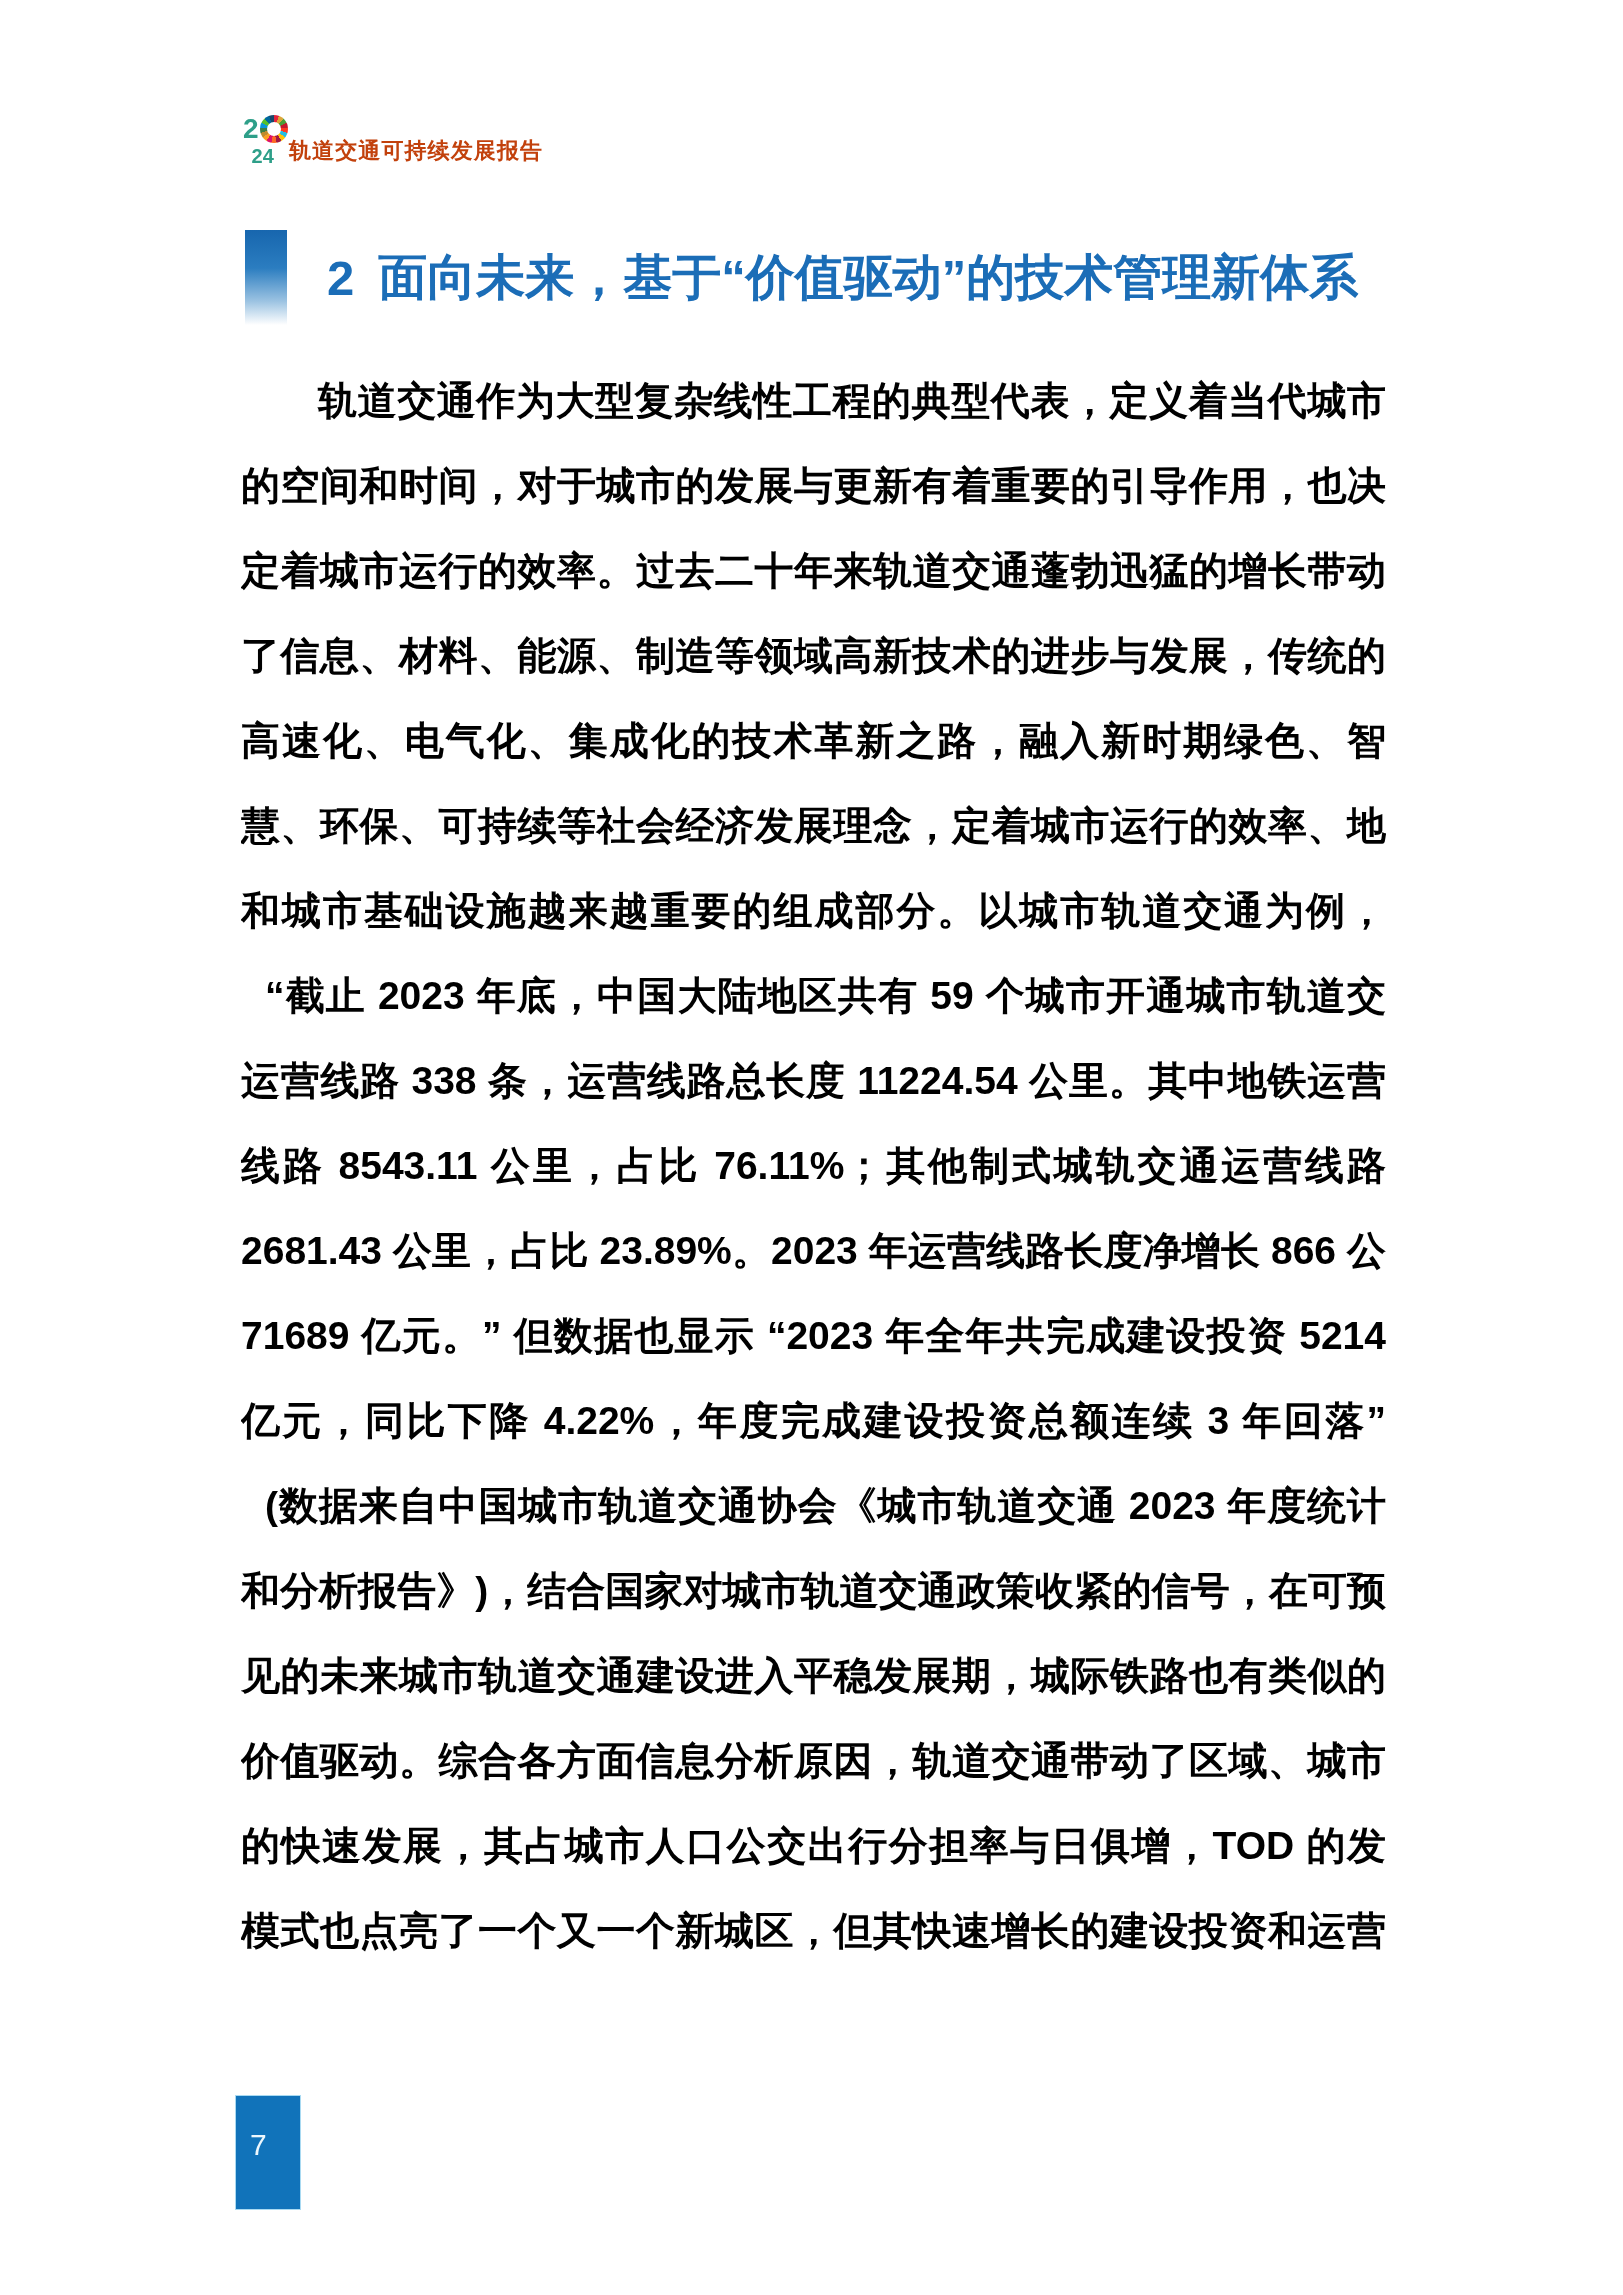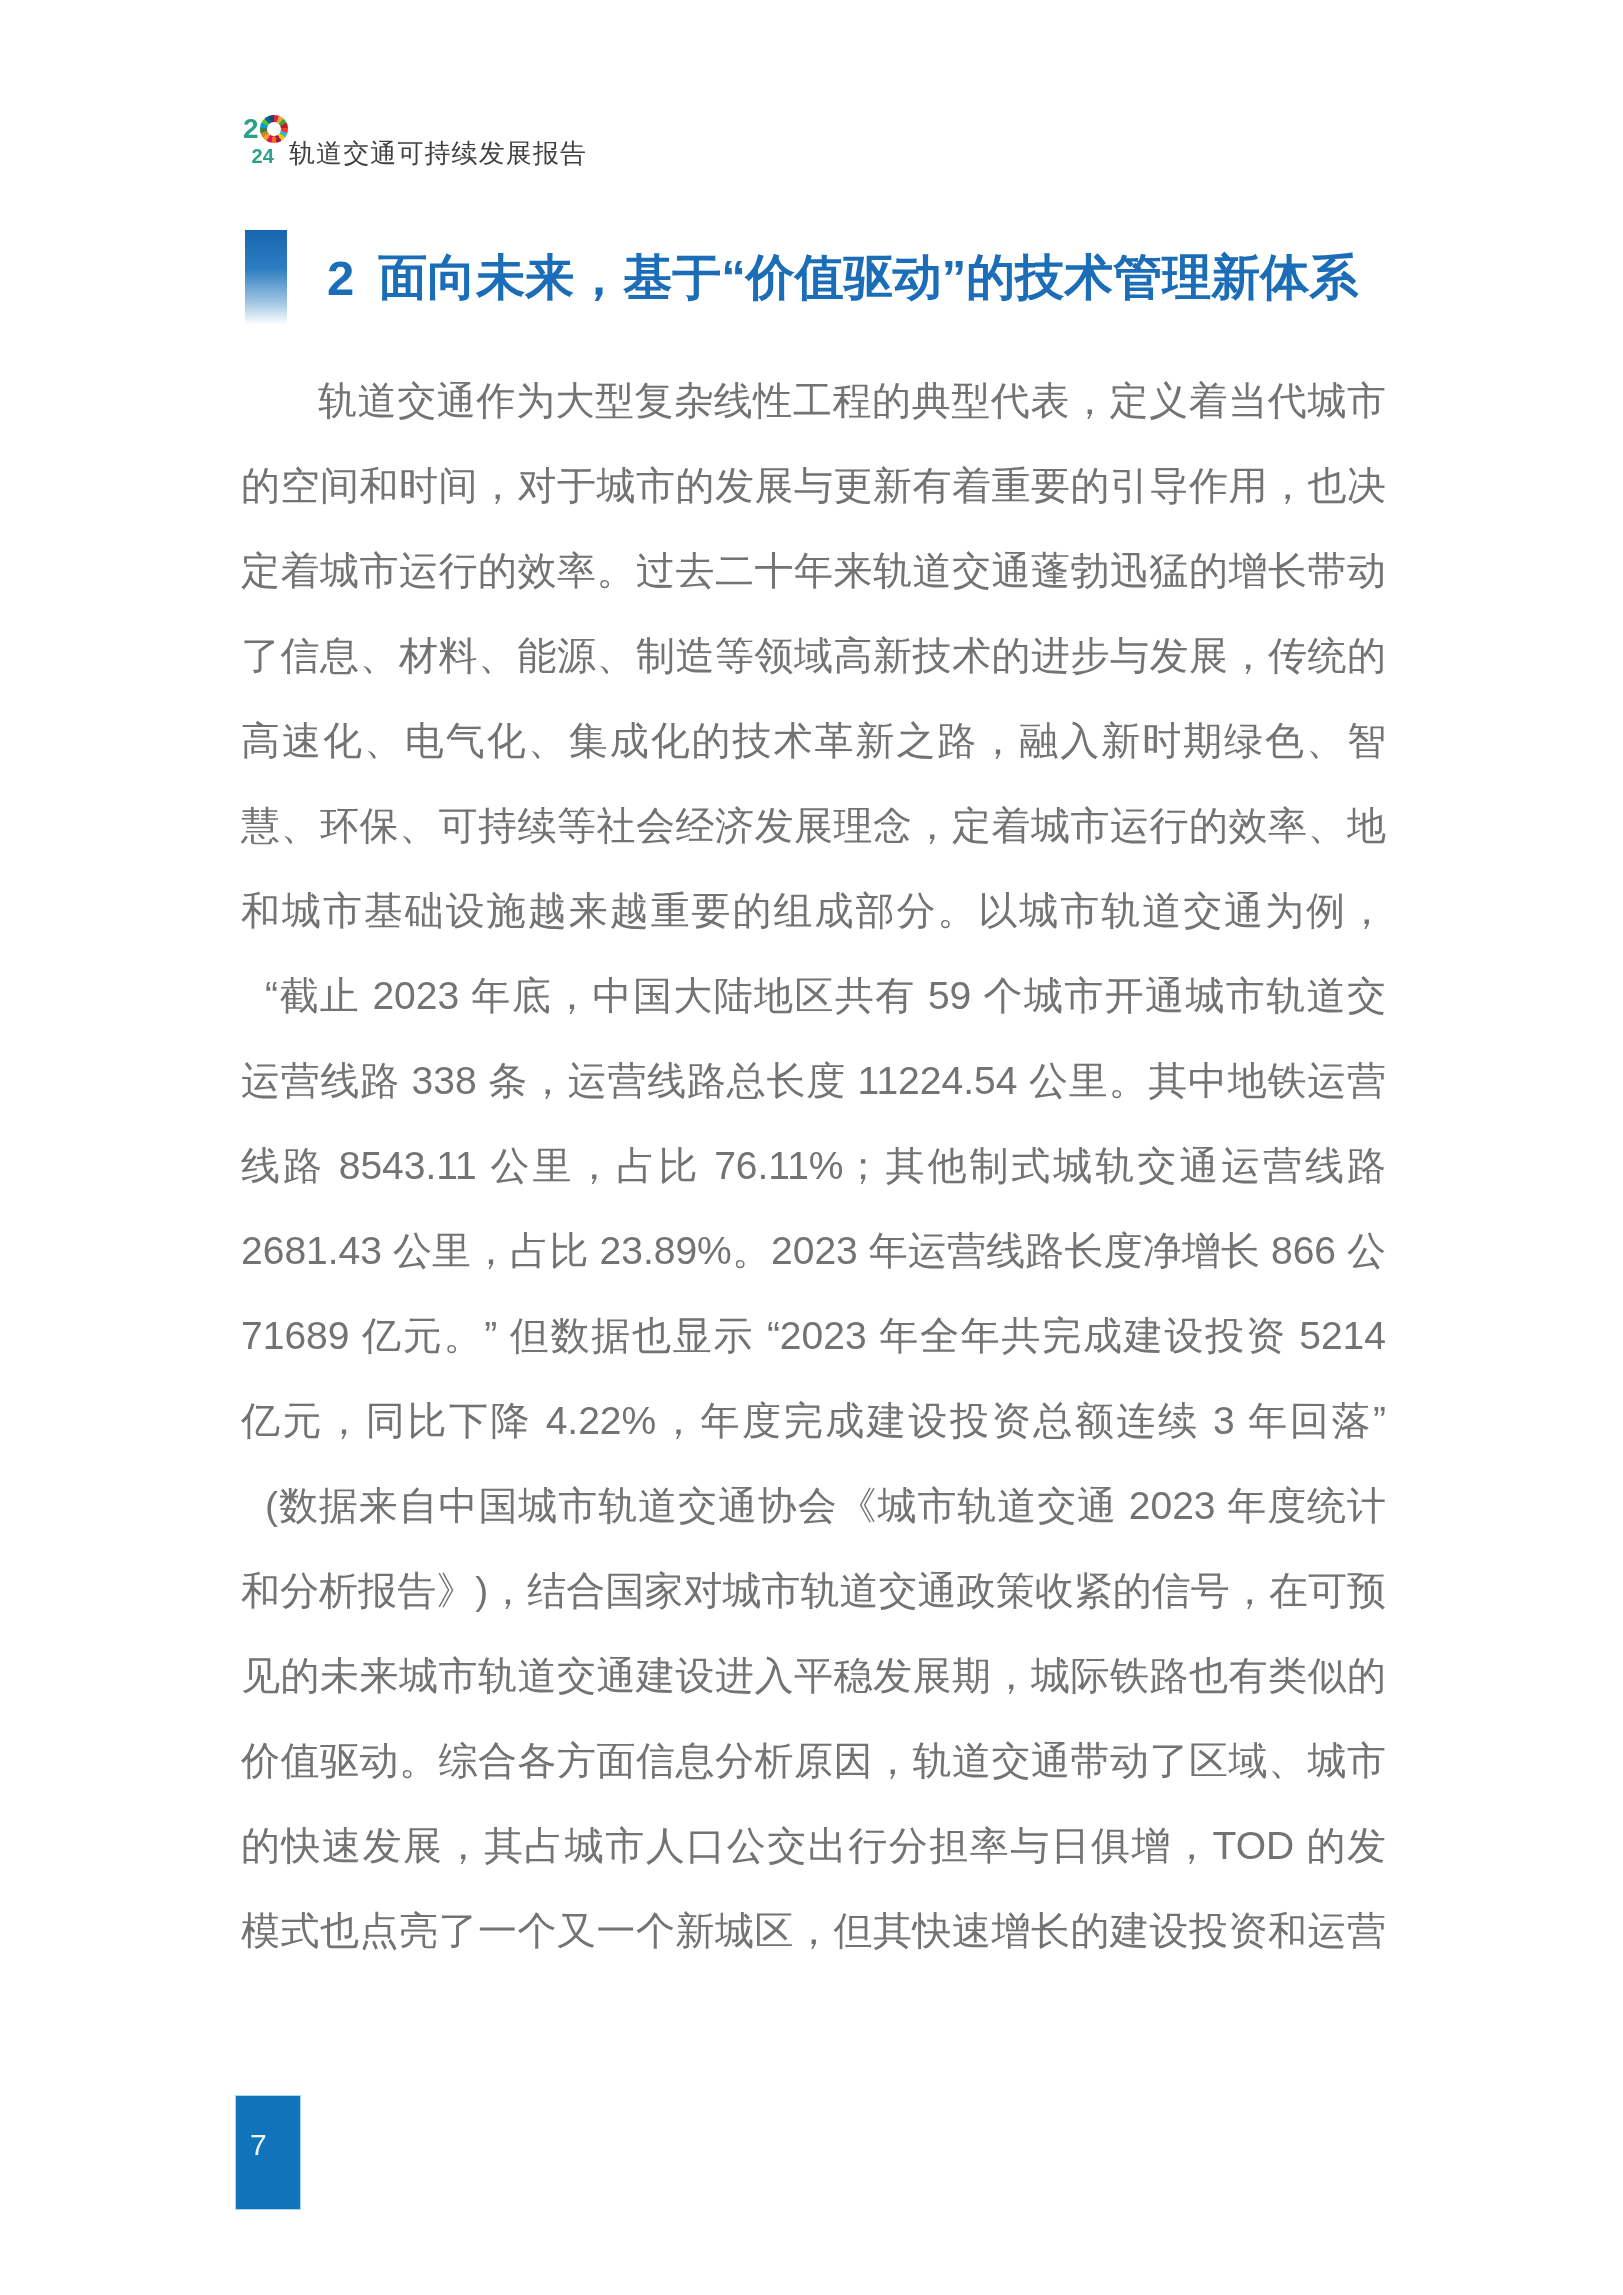--- a/index.html
+++ b/index.html
@@ -23,39 +23,39 @@
       #c5192d 64deg 85deg, #ff3a21 85deg 106deg, #26bde2 106deg 127deg,
       #fcc30b 127deg 148deg, #a21942 148deg 169deg, #fd6925 169deg 191deg,
       #dd1367 191deg 212deg, #fd9d24 212deg 233deg, #bf8b2e 233deg 254deg,
       #3f7e44 254deg 275deg, #0a97d9 275deg 296deg, #56c02b 296deg 318deg,
       #00689d 318deg 339deg, #19486a 339deg 360deg);
   }
   .sdg-ring::after { content:""; position:absolute; inset:7px; border-radius:50%; background:#ffffff; }
   .logo-row2 { font-size:20px; line-height:29px; margin-left:8.6px; margin-top:-1.1px; }
   .report-title {
     position:absolute; left:289px; top:136px;
-    font-size:26px; color:#404040; letter-spacing:1.1px; white-space:nowrap;
+    font-size:22px; color:#c2410c; letter-spacing:1.1px; white-space:nowrap;font-weight:bold;
   }
 
   
   .heading-bar {
     position:absolute; left:245px; top:230px; width:42px; height:95px;
     background:linear-gradient(180deg, #1766ae 0%, #2b7dc0 40%, #9cc3e2 75%, #ffffff 100%);
   }
   .heading-text {
     position:absolute; left:327px; top:230px; height:95px;
     margin:0; display:flex; align-items:center;
     font-size:49px; font-weight:700; color:#1b6db7; white-space:nowrap;
   }
   .heading-text .hnum { margin-right:24px; }
 
   
   .bodytext {
     position:absolute; left:241px; top:358px; width:1145px;
-    font-size:39px; font-weight:400; color:#737373;
+    font-size:39px; font-weight:700; color:#000000;
   }
   .line {
     height:85px; line-height:85px;
     text-align:justify; text-align-last:justify;
     white-space:normal; overflow:hidden;
   }
   .indent-full { padding-left:77px; }
   .indent-half { padding-left:24px; }
 
   

